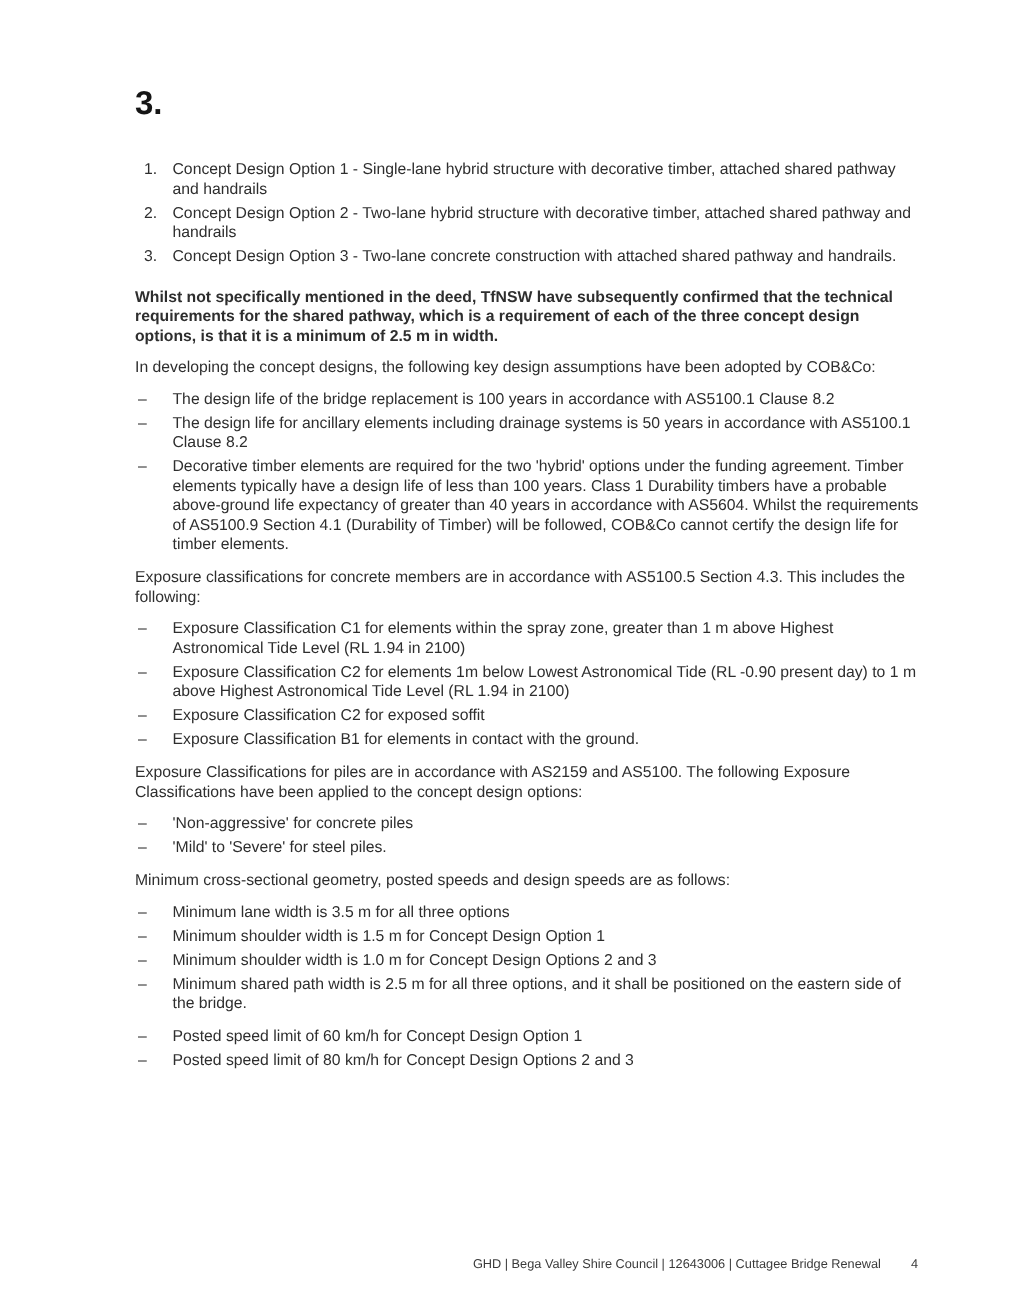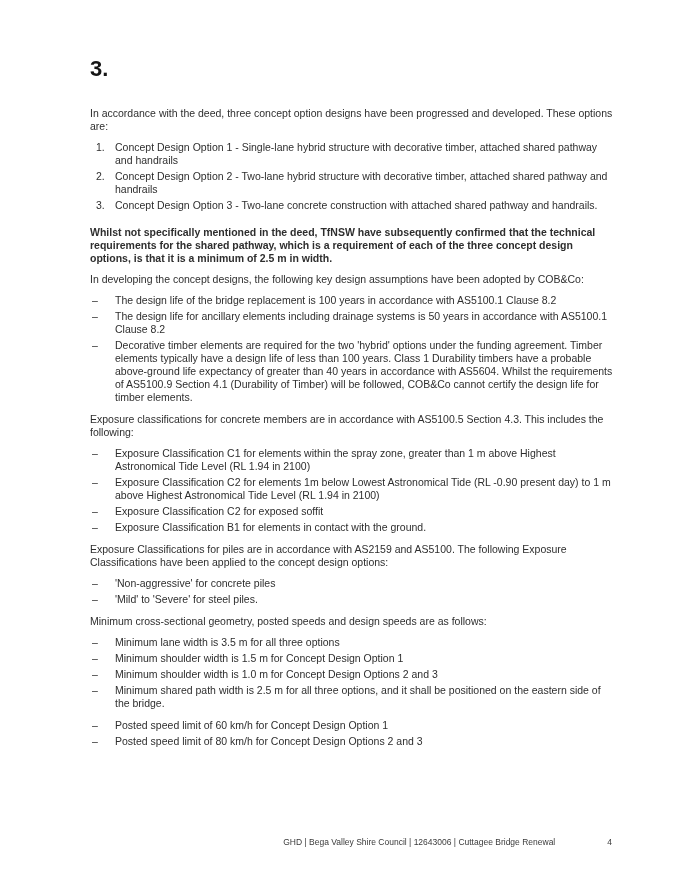--- a/index.html
+++ b/index.html
@@ -47,35 +47,33 @@
   .footer {
     position: absolute;
     left: 90px;
     right: 63px;
     top: 837px;
     display: flex;
     justify-content: flex-end;
     align-items: baseline;
     font-size: 8.5px;
     color: #3a3a3a;
-    gap: 32px;
   }
   .page-num { margin-left: 20px; }
 </style>
 </head>
 <body>
 
 <div class="page">
   <div class="content">
 
     <h1 class="heading">
       <span class="h-num">3.</span>
     </h1>
 
-    <p class="para">In accordance with the deed, three concept option designs have been progressed and developed.  These options are:</p>
 
     <div class="list">
       <div class="li">
         <span class="marker num">1.</span>
         <span class="txt">Concept Design Option 1 - Single-lane hybrid structure with decorative timber, attached shared pathway and handrails</span>
       </div>
       <div class="li">
         <span class="marker num">2.</span>
         <span class="txt">Concept Design Option 2 - Two-lane hybrid structure with decorative timber, attached shared pathway and handrails</span>
       </div>

